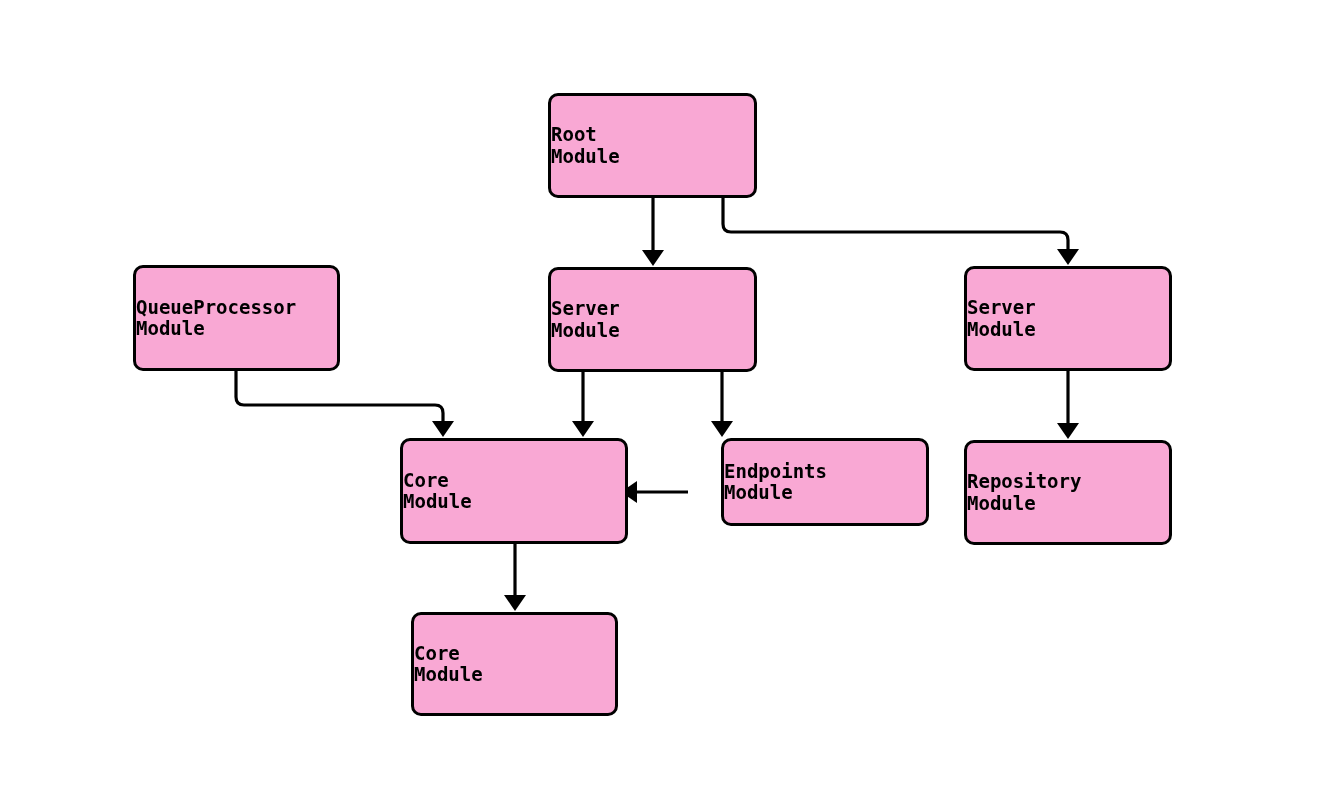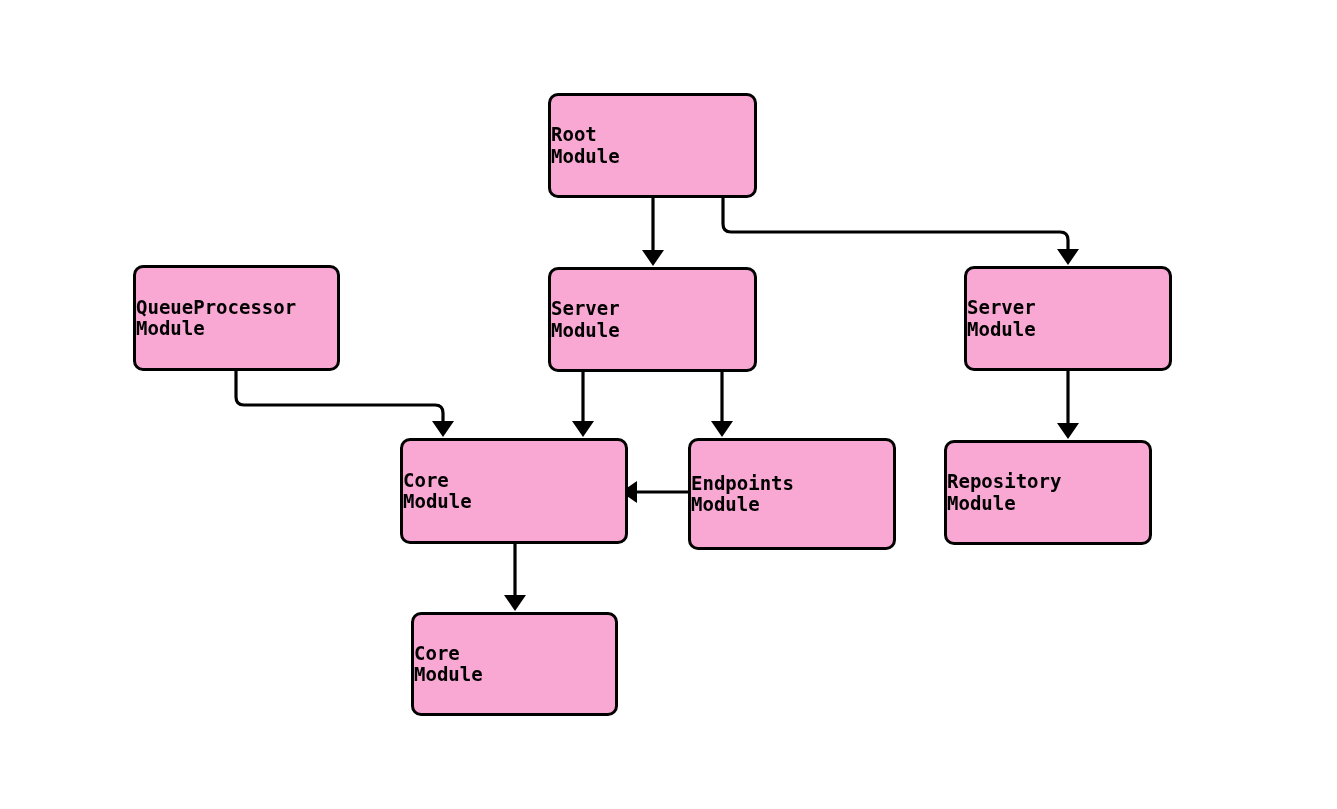--- a/index.html
+++ b/index.html
@@ -46,22 +46,22 @@
     font-weight: 700;
     font-size: 19px;
     line-height: 21.5px;
     white-space: nowrap;
   }
   .n-root        { left: 548px; top: 93px;  width: 209px; height: 105px; }
   .n-qp          { left: 133px; top: 265px; width: 207px; height: 106px; }
   .n-server      { left: 548px; top: 267px; width: 209px; height: 105px; }
   .n-global      { left: 964px; top: 266px; width: 208px; height: 105px; }
   .n-core        { left: 400px; top: 438px; width: 228px; height: 106px; }
-  .n-endpoints   { left: 688px; top: 438px; width: 208px; height: 112px; }
-  .n-repository  { left: 944px; top: 440px; width: 208px; height: 105px; }
+  .n-endpoints   { left: 721px; top: 438px; width: 208px; height: 88px; }
+  .n-repository  { left: 964px; top: 440px; width: 208px; height: 105px; }
   .n-queue       { left: 411px; top: 612px; width: 207px; height: 104px; }
 </style>
 </head>
 <body>
 
 <div id="canvas">
 
   <svg id="edge-layer" viewBox="0 0 1337 809" xmlns="http://www.w3.org/2000/svg">
 
     <path class="edge" d="M 653 198 L 653 250"></path>

